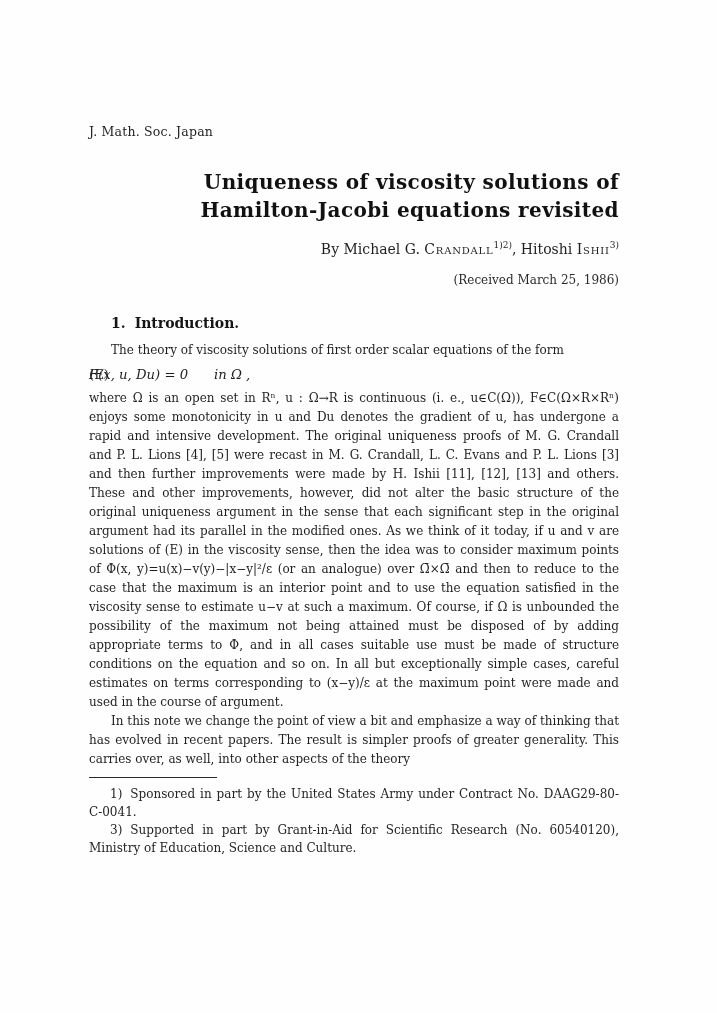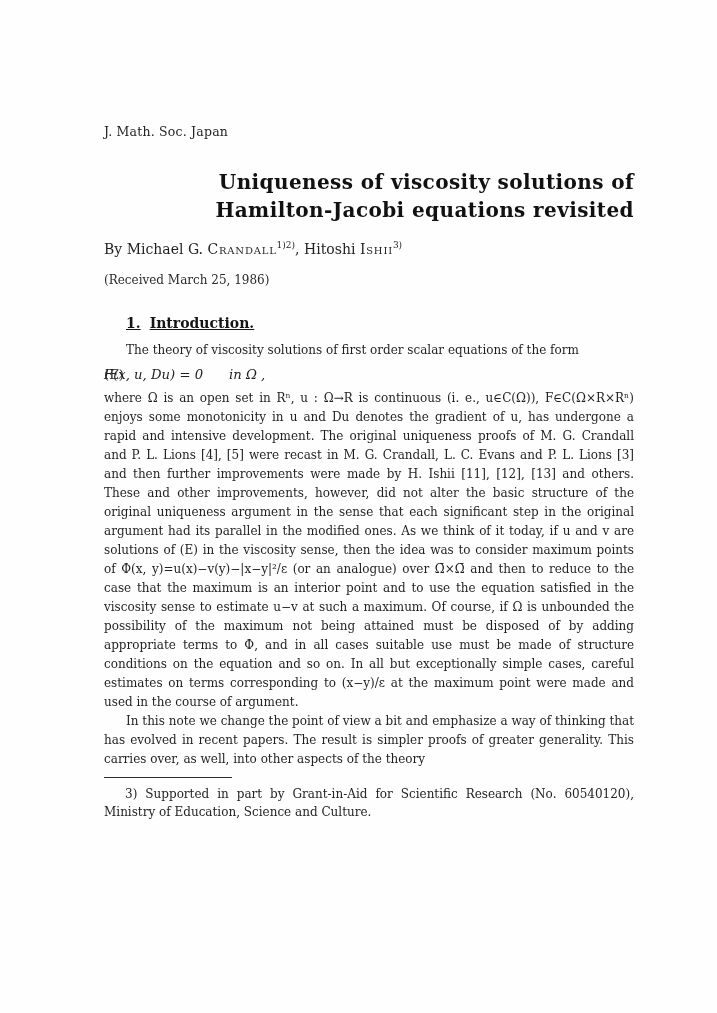--- a/index.html
+++ b/index.html
@@ -8,21 +8,21 @@
     width: 717px;
     height: 1013px;
     background: #fefefe;
     font-family: "DejaVu Serif", "Liberation Serif", serif;
     color: #1f1f1f;
     overflow: hidden;
     margin: 0 auto;
   }
   .content {
     position: absolute;
-    left: 104px;
+    left: 89px;
     top: 0;
     width: 530px;
     padding-top: 124px;
     box-sizing: content-box;
   }
   .journal-header {
     font-size: 12.5px;
     line-height: 16px;
     letter-spacing: 0.2px;
   }
@@ -30,48 +30,47 @@
     margin-top: 28px;
     text-align: right;
     font-size: 20px;
     font-weight: bold;
     line-height: 28px;
     letter-spacing: 0.4px;
     color: #111;
   }
   .authors {
     margin-top: 15px;
-    text-align: left;
+    text-align: right;
     font-size: 14px;
     line-height: 21px;
   }
   .sc {
     font-variant: small-caps;
     letter-spacing: 0.8px;
   }
   .author-sup {
     font-size: 9px;
     vertical-align: super;
     line-height: 0;
   }
   .received {
     margin-top: 13px;
-    text-align: left;
+    text-align: right;
     font-size: 12px;
     line-height: 15px;
     color: #2a2a2a;
   }
   .section-heading {
     margin-top: 27px;
     padding-left: 22px;
     font-weight: bold;
     font-size: 14px;
     line-height: 17px;
     color: #151515;
-    text-decoration: underline;
   }
   .section-heading .sec-num { margin-right: 9px; }
   .para {
     font-size: 12px;
     line-height: 19px;
     text-align: justify;
     margin: 0;
   }
   .para.indent { text-indent: 22px; }
   .para1 { margin-top: 9px; }
@@ -142,17 +141,18 @@
         <span class="math">F(x, u, Du) = 0</span><span class="math equation-cond">in Ω ,</span>
       </div>
     </div>
 
     <p class="para">where Ω is an open set in Rⁿ, u : Ω→R is continuous (i. e., u∈C(Ω)), F∈C(Ω×R×Rⁿ) enjoys some monotonicity in u and Du denotes the gradient of u, has undergone a rapid and intensive development.  The original uniqueness proofs of M. G. Crandall and P. L. Lions [4], [5] were recast in M. G. Crandall, L. C. Evans and P. L. Lions [3] and then further improvements were made by H. Ishii [11], [12], [13] and others.  These and other improvements, however, did not alter the basic structure of the original uniqueness argument in the sense that each significant step in the original argument had its parallel in the modified ones.  As we think of it today, if u and v are solutions of (E) in the viscosity sense, then the idea was to consider maximum points of Φ(x, y)=u(x)−v(y)−|x−y|²/ε (or an analogue) over Ω̄×Ω̄ and then to reduce to the case that the maximum is an interior point and to use the equation satisfied in the viscosity sense to estimate u−v at such a maximum.  Of course, if Ω is unbounded the possibility of the maximum not being attained must be disposed of by adding appropriate terms to Φ, and in all cases suitable use must be made of structure conditions on the equation and so on.  In all but exceptionally simple cases, careful estimates on terms corresponding to (x−y)/ε at the maximum point were made and used in the course of argument.</p>
 
     <p class="para indent">In this note we change the point of view a bit and emphasize a way of thinking that has evolved in recent papers.  The result is simpler proofs of greater generality.  This carries over, as well, into other aspects of the theory</p>
 
     <div class="footnote-block">
       <div class="footnote-rule"></div>
+      <p class="footnote"><span class="fn-marker">1)</span><span>Sponsored in part by the United States Army under Contract No. DAAG29-80-C-0041.</span></p>
       <p class="footnote"><span class="fn-marker">3)</span><span>Supported in part by Grant-in-Aid for Scientific Research (No. 60540120), Ministry of Education, Science and Culture.</span></p>
     </div>
 
   </div>
 </div>
 
 </body></html>

